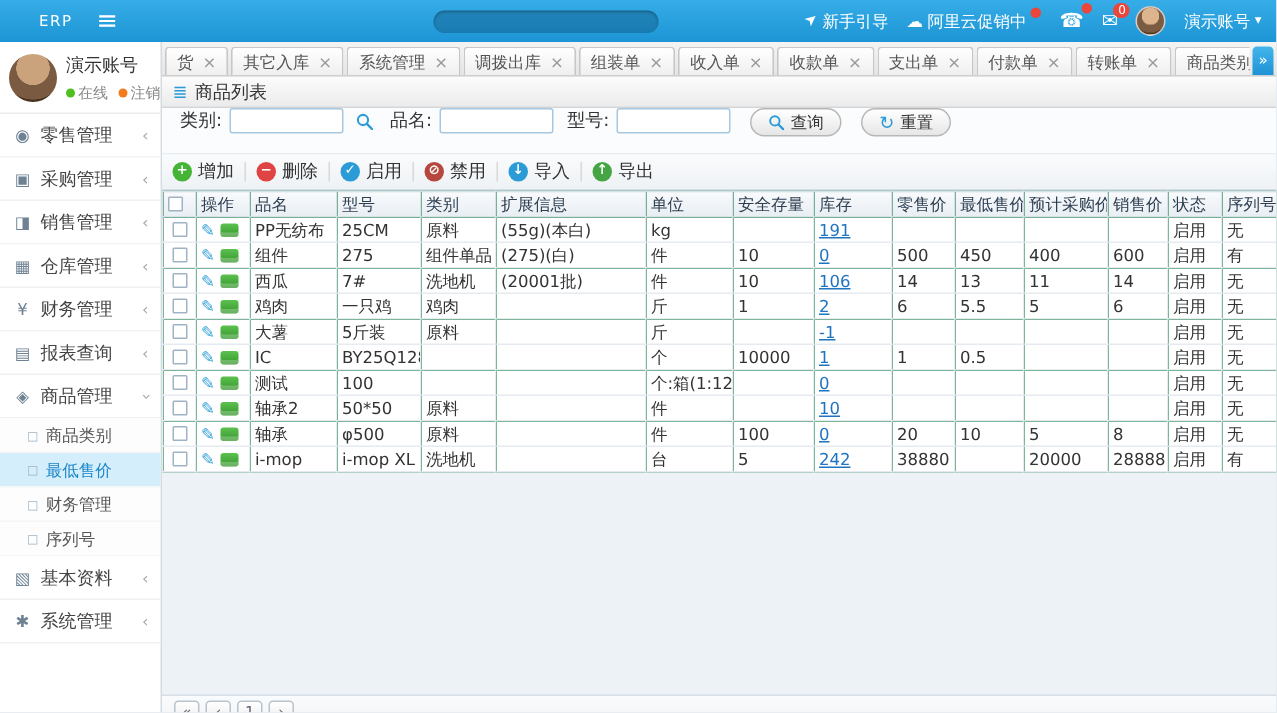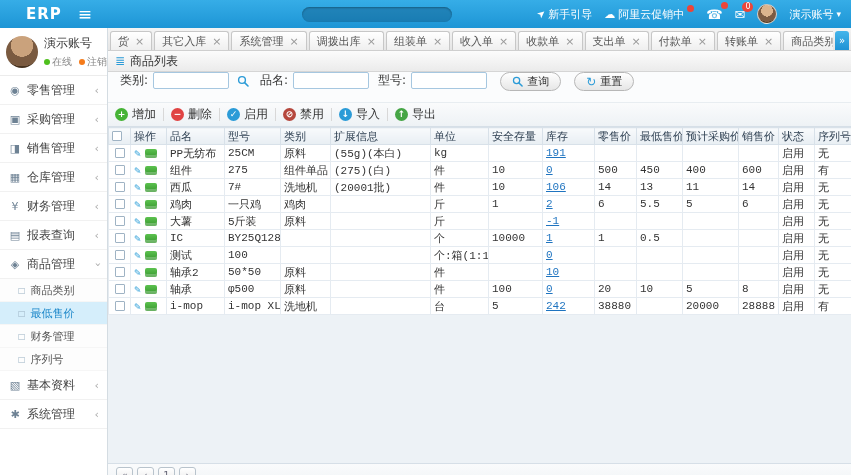--- a/index.html
+++ b/index.html
@@ -4,21 +4,21 @@
 <style>
   * { margin:0; padding:0; box-sizing:border-box; }
   html,body { background:#dfe6ec; }
   .app { position:relative; width:851px; height:475px; overflow:hidden;
          font-family:"DejaVu Sans","Liberation Sans",sans-serif; font-size:12px; color:#333;
          background:#edf2f6; }
 
   
   .topbar { position:absolute; left:0; top:0; right:0; height:28px; z-index:6;
             background:linear-gradient(#36ade7,#1d95d5); display:flex; align-items:center; color:#fff; }
-  .logo { margin-left:26px; font-size:15px; font-weight:bold; letter-spacing:1px; }
+  .logo { margin-left:26px; font-size:10px; font-weight:normal; letter-spacing:1px; }
   .hamburger { margin-left:16px; font-size:17px; line-height:1; cursor:pointer; }
   .top-search { margin-left:210px; width:150px; height:15px; border:none; outline:none; color:#fff;
                 border-radius:8px; background:rgba(10,70,110,0.35); box-shadow:inset 0 1px 2px rgba(0,0,0,0.3);
                 padding:0 8px; font-size:11px; }
   .top-right { margin-left:auto; display:flex; align-items:center; gap:12px; margin-right:10px; font-size:11px; }
   .top-link { display:flex; align-items:flex-start; gap:3px; cursor:pointer; white-space:nowrap; }
   .tl-ic { font-size:11px; margin-top:1px; }
   .plane { display:inline-block; transform:rotate(-40deg); font-size:10px; }
   .dotbadge { width:7px; height:7px; border-radius:50%; background:#ec4539; margin-top:-2px; }
   .top-icon { position:relative; font-size:13px; cursor:pointer; line-height:1; }
@@ -83,21 +83,21 @@
   .toolbar { height:24px; background:linear-gradient(#fafbfc,#eef2f5); border-bottom:1px solid #d6dfe7;
              display:flex; align-items:center; padding:0 7px; gap:7px; font-size:12px; }
   .tbtn { display:flex; align-items:center; gap:4px; cursor:pointer; color:#333; }
   .ticon { width:13px; height:13px; border-radius:50%; color:#fff; font-size:9px; line-height:13px;
            text-align:center; flex:none; font-weight:bold; }
   .ticon.add { background:#45b335; } .ticon.del { background:#e04343; }
   .ticon.en  { background:#2b9bd7; } .ticon.dis { background:#b5473d; }
   .ticon.imp { background:#2b9bd7; } .ticon.exp { background:#45a545; }
   .tsep { width:1px; height:13px; background:#d8d8d8; }
 
-  .grid { width:100%; border-collapse:collapse; table-layout:fixed; background:#15803d;font-family:Liberation Mono, monospace; }
+  .grid { width:100%; border-collapse:collapse; table-layout:fixed; background:#15803d; }
   .grid th { background:linear-gradient(#f8fafc,#e8eef3); border:1px solid #d8e1e9; font-weight:normal;
              font-size:11px; color:#2c3e50; height:17px; padding:0 3px; text-align:left;
              white-space:nowrap; overflow:hidden; }
   .grid td { border:1px solid #e5ebf1; font-size:11px; color:#333; height:17px; padding:0 3px;
              white-space:nowrap; overflow:hidden; background:#fff; }
   .tc { text-align:center; }
   .cb { display:inline-block; width:10px; height:10px; border:1px solid #9fb3c4; background:#fff;
         border-radius:1px; vertical-align:middle; cursor:pointer; }
   .pencil { color:#2e9fd8; font-size:11px; cursor:pointer; margin-right:4px; }
   .chip { display:inline-block; width:12px; height:9px; border-radius:2px; vertical-align:middle; cursor:pointer;

